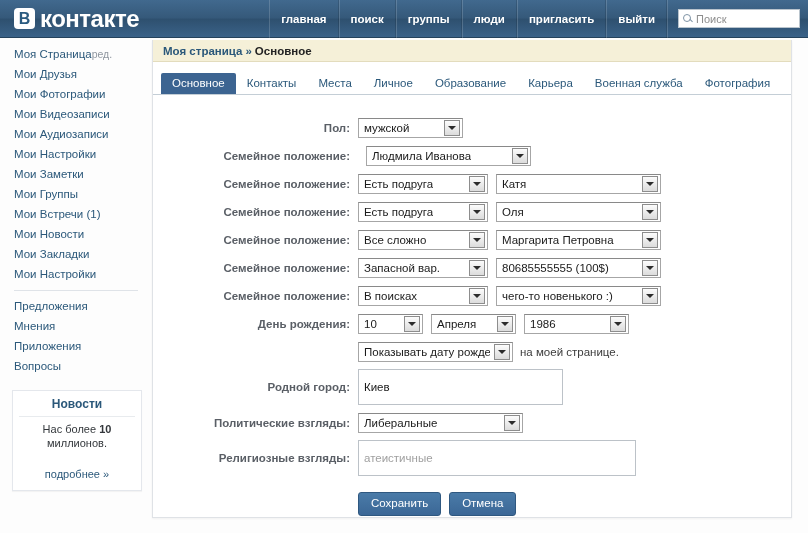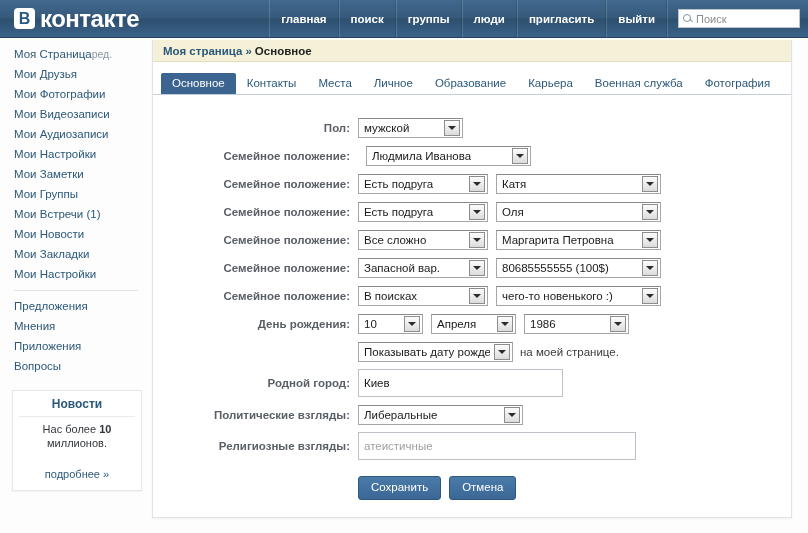--- a/index.html
+++ b/index.html
@@ -243,21 +243,21 @@
     display: flex; align-items: center; justify-content: center;
     flex: 0 0 auto;
   }
   .chev {
     width: 0; height: 0;
     border-left: 4px solid transparent;
     border-right: 4px solid transparent;
     border-top: 4px solid #2c2c2c;
   }
   .txt {
-    height: 28px;
+    height: 36px;
     background: #ffffff;
     border: 1px solid #bcc2c8;
     font-size: 11.5px;
     color: #1a1a1a;
     display: flex; align-items: center;
     padding-left: 5px;
     cursor: text;
     flex: 0 0 auto;
   }
   .txt.ph { color: #a0a0a0; }

